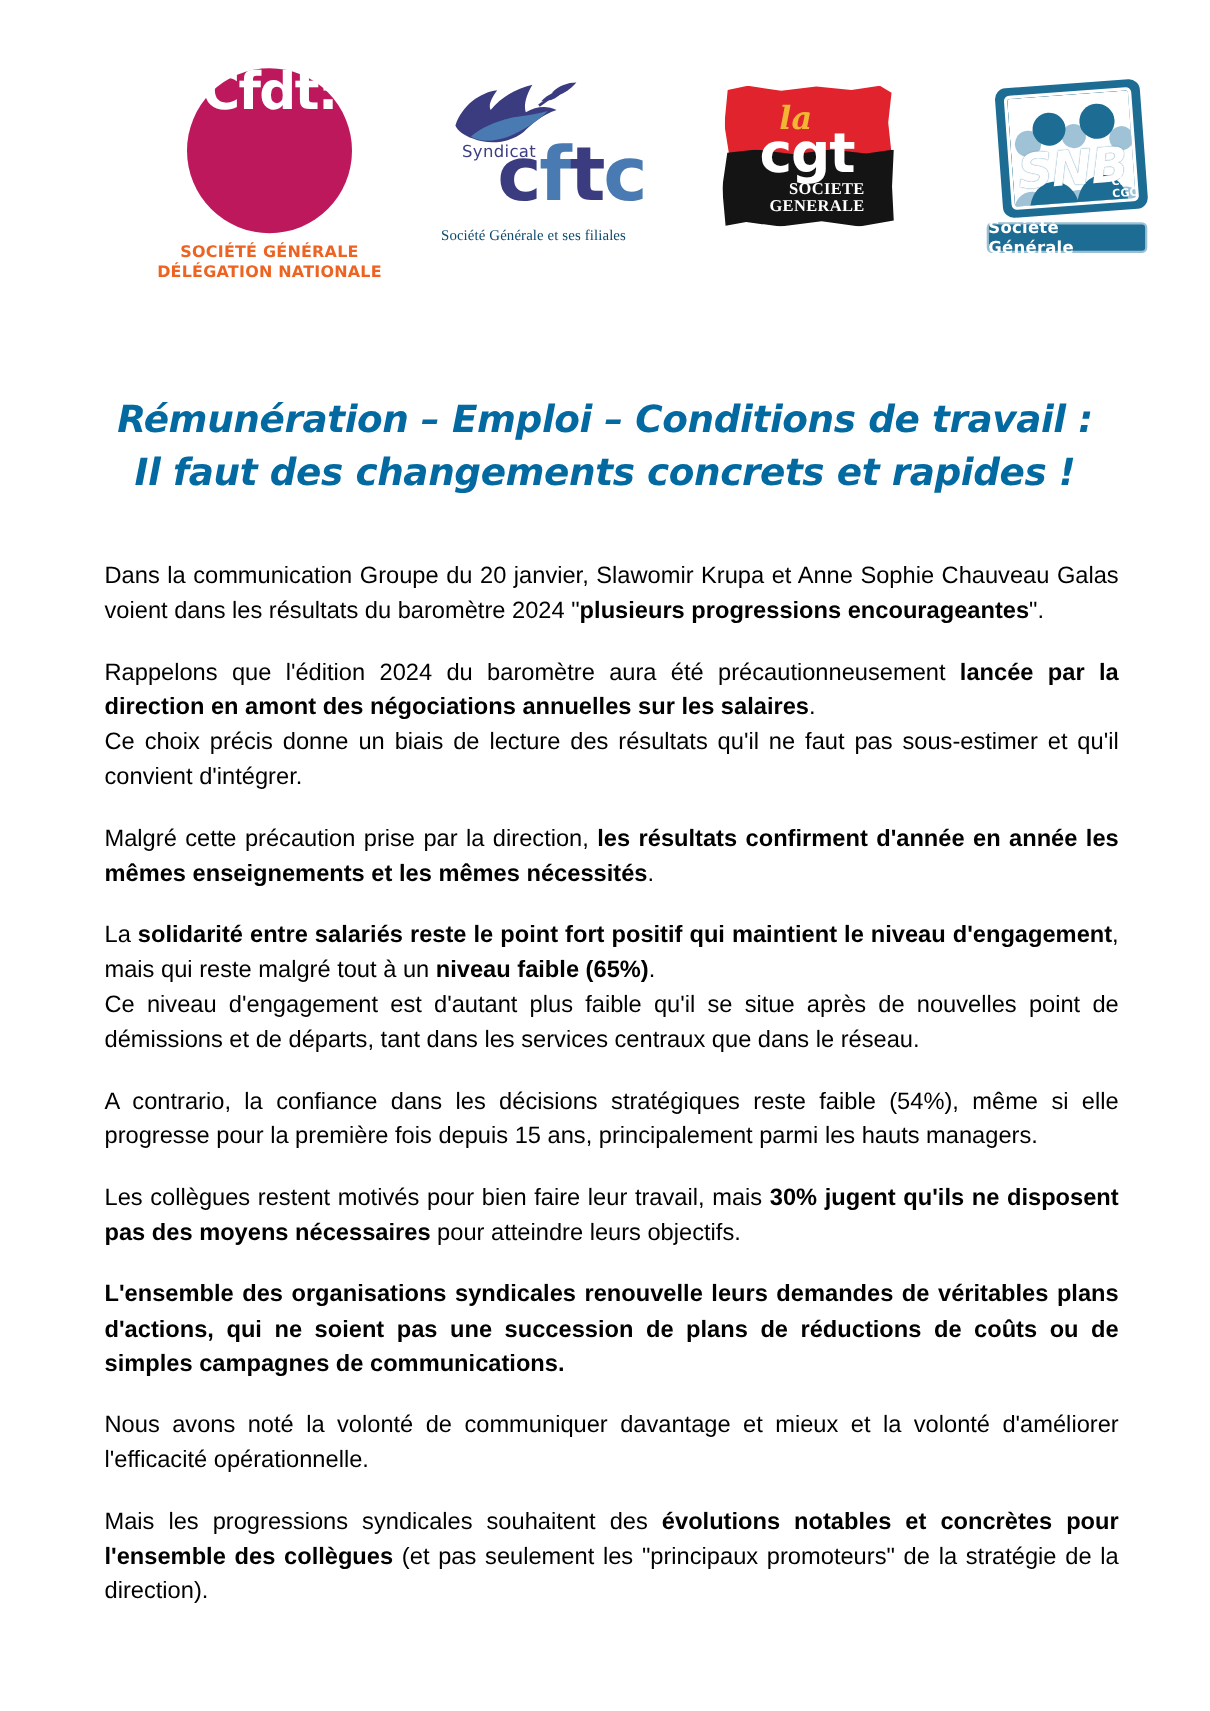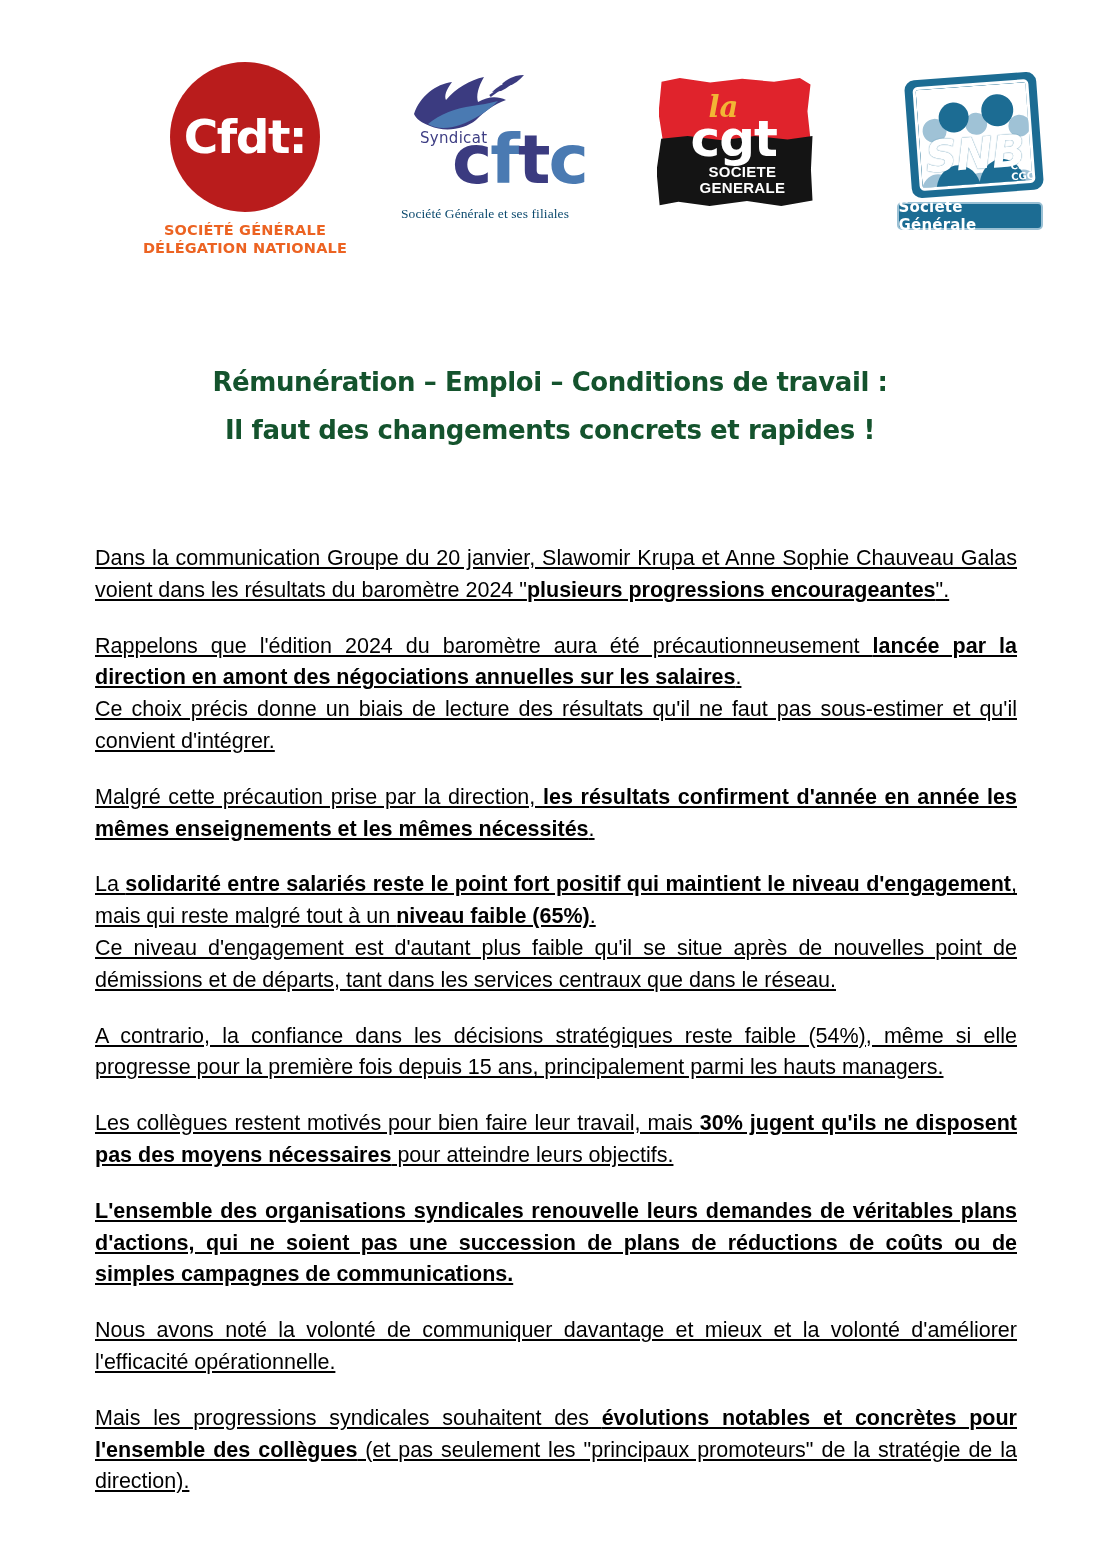--- a/index.html
+++ b/index.html
@@ -46,23 +46,23 @@
   .slot-cfdt { width: 210px; }
   .slot-cftc { width: 230px; margin-left: 20px; padding-top: 12px;}
   .slot-cgt  { width: 185px; margin-left: 42px; padding-top: 14px;}
   .slot-snb  { width: 175px; margin-left: 55px; padding-top: 14px;}
 
   
   .cfdt-disc {
     width: 150px;
     height: 150px;
     border-radius: 50%;
-    background: #b91c1c;
+    background: #be185d;
     display: flex;
-    align-items: center;
+    align-items: flex-start;
     justify-content: center;
     position: relative;
   }
   .cfdt-word {
     color: #ffffff;
     font-family: "DejaVu Sans", sans-serif;
     font-weight: bold;
     font-size: 47px;
     letter-spacing: -1.5px;
     line-height: 1;
@@ -156,29 +156,29 @@
     font-weight: bold;
     font-size: 50px;
     line-height: 1;
     letter-spacing: -1px;
     color: #ffffff;
     z-index: 5;
   }
   .cgt-sg {
     position: absolute;
     left: 45px; top: 88px;
-    font-family: Liberation Sans, sans-serif;
+    font-family: Liberation Serif, serif;
     font-weight: bold;
     font-size: 15px;
     line-height: 1.08;
     color: #ffffff;
     letter-spacing: 0.3px;
     z-index: 5;
     white-space: pre-line;
-    text-align: center;
+    text-align: right;
   }
   .snb-tile {
     width: 132px;
     height: 118px;
     background: #1C6C93;
     border-radius: 10px;
     transform: rotate(-4.2deg);
     position: relative;
     overflow: hidden;
     margin-left: 8px;
@@ -240,33 +240,33 @@
   .title-block {
     position: absolute;
     top: 358px;
     left: 0;
     width: 1100px;
     text-align: center;
   }
   .title-line {
     font-family: "DejaVu Sans", sans-serif;
     font-weight: bold;
-    font-size: 26px;
+    font-size: 34px;
     line-height: 48px;
     letter-spacing: -0.4px;
-    color: #14532d;
+    color: #0369a1;
+    font-style: italic;
   }
 
   
   .body-block {
     position: absolute;
-    top: 543px;
+    top: 508px;
     left: 95px;
     width: 922px;
-    text-decoration: underline;
   }
   p.para {
     margin: 0 0 24px 0;
     font-family: "Liberation Sans", sans-serif;
     font-size: 21.5px;
     line-height: 31.8px;
     text-align: justify;
     text-justify: inter-word;
     color: #000000;
   }

